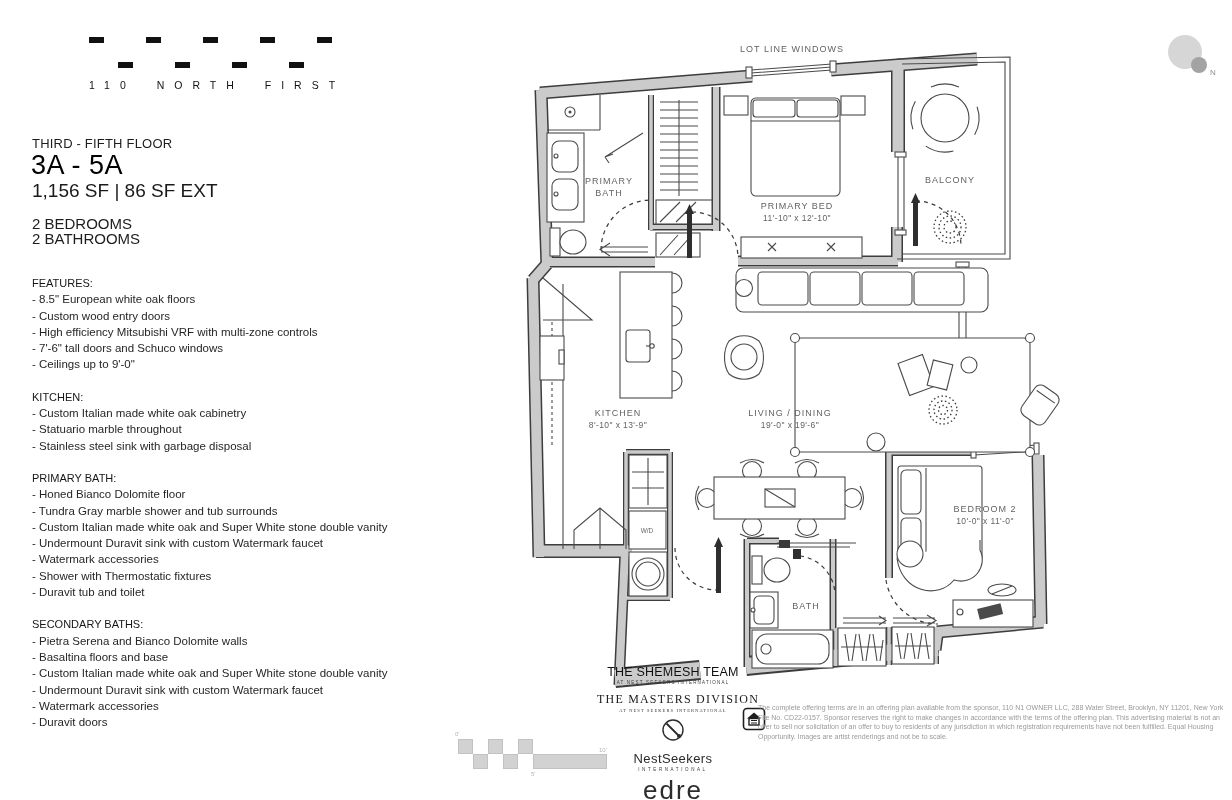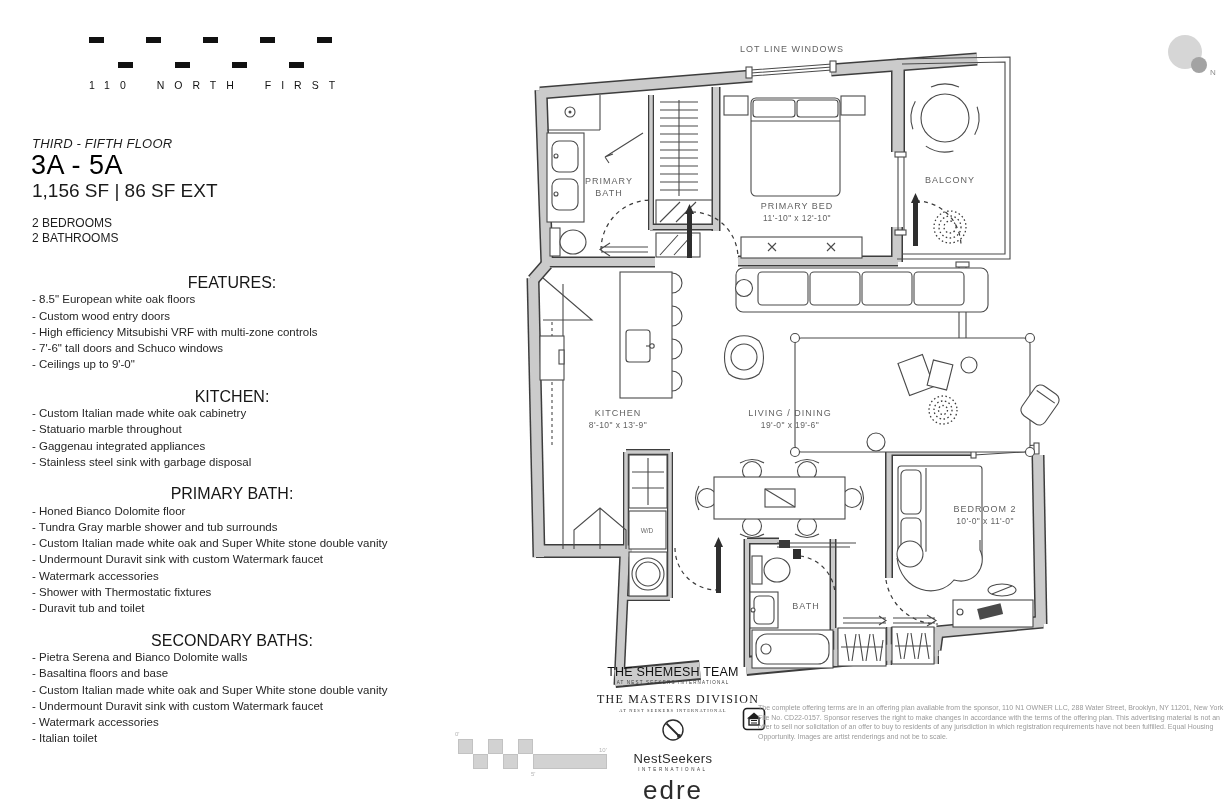--- a/index.html
+++ b/index.html
@@ -4,28 +4,28 @@
 <style>
   html,body{margin:0;padding:0;}
   body{
     width:1232px;height:800px;position:relative;overflow:hidden;
     background:#ffffff;font-family:"Liberation Sans",sans-serif;color:#222;
   }
   
   .dash{position:absolute;width:15px;height:6px;background:#111;}
   .wordmark{position:absolute;left:89px;top:79px;font-size:10.5px;letter-spacing:10px;word-spacing:8px;color:#111;font-weight:500;white-space:nowrap;}
   
-  .floor-range{position:absolute;left:32px;top:136px;font-size:13px;color:#1d1d1d;letter-spacing:.2px;font-style:italic;}
+  .floor-range{position:absolute;left:32px;top:136px;font-size:13px;color:#1d1d1d;letter-spacing:.2px;}
   .unit-numbers{position:absolute;left:31px;top:150px;font-size:27px;color:#000000;letter-spacing:.5px;}
   .unit-area{position:absolute;left:32px;top:180px;font-size:19px;color:#1a1a1a;}
-  .bedbath{position:absolute;left:32px;top:216px;font-size:12px;line-height:15px;color:#1d1d1d;}
+  .bedbath{position:absolute;left:32px;top:216px;font-size:15px;line-height:15px;color:#1d1d1d;}
   
   .sections{position:absolute;left:32px;top:275px;width:400px;}
   .sec{margin:0 0 16px 0;}
-  .sec-h{font-size:16px;line-height:16.3px;color:#161616;text-align:center;}
+  .sec-h{font-size:11px;line-height:16.3px;color:#161616;}
   .sec-i{font-size:11.5px;line-height:16.3px;color:#262626;}
   
   #plan{position:absolute;left:440px;top:30px;width:620px;height:680px;}
   .wd{stroke:#3d3d3d;fill:none;stroke-linecap:butt;}
   .wg{stroke:#cbcbcb;fill:none;stroke-linecap:butt;}
   .ln{stroke:#4a4a4a;stroke-width:1.1;fill:none;}
   .lf{stroke:#4a4a4a;stroke-width:1.1;fill:#ffffff;}
   .dash-ln{stroke:#3a3a3a;stroke-width:1.2;fill:none;stroke-dasharray:4 4;}
   .dots{stroke:#3a3a3a;stroke-width:1.3;fill:none;stroke-dasharray:1.5 2.5;}
   .rlbl{font-family:"Liberation Sans",sans-serif;font-size:9px;fill:#636363;letter-spacing:1px;text-anchor:middle;}
@@ -82,41 +82,40 @@
     <div class="sec-i">- 8.5" European white oak floors</div>
     <div class="sec-i">- Custom wood entry doors</div>
     <div class="sec-i">- High efficiency Mitsubishi VRF with multi-zone controls</div>
     <div class="sec-i">- 7'-6" tall doors and Schuco windows</div>
     <div class="sec-i">- Ceilings up to 9'-0"</div>
   </div>
   <div class="sec">
     <div class="sec-h">KITCHEN:</div>
     <div class="sec-i">- Custom Italian made white oak cabinetry</div>
     <div class="sec-i">- Statuario marble throughout</div>
-    <div class="sec-i">- Gaggenau integrated appliances</div>
     <div class="sec-i">- Stainless steel sink with garbage disposal</div>
   </div>
   <div class="sec">
     <div class="sec-h">PRIMARY BATH:</div>
     <div class="sec-i">- Honed Bianco Dolomite floor</div>
     <div class="sec-i">- Tundra Gray marble shower and tub surrounds</div>
     <div class="sec-i">- Custom Italian made white oak and Super White stone double vanity</div>
     <div class="sec-i">- Undermount Duravit sink with custom Watermark faucet</div>
     <div class="sec-i">- Watermark accessories</div>
     <div class="sec-i">- Shower with Thermostatic fixtures</div>
     <div class="sec-i">- Duravit tub and toilet</div>
   </div>
   <div class="sec">
     <div class="sec-h">SECONDARY BATHS:</div>
     <div class="sec-i">- Pietra Serena and Bianco Dolomite walls</div>
     <div class="sec-i">- Basaltina floors and base</div>
     <div class="sec-i">- Custom Italian made white oak and Super White stone double vanity</div>
     <div class="sec-i">- Undermount Duravit sink with custom Watermark faucet</div>
     <div class="sec-i">- Watermark accessories</div>
-    <div class="sec-i">- Italian toilet</div>
+    <div class="sec-i">- Duravit doors</div>
   </div>
 </div>
 
 <svg id="plan" viewBox="440 30 620 680" xmlns="http://www.w3.org/2000/svg">
 
   <g>
     <path class="wd" stroke-width="13" d="M540,93 L752,76"></path>
     <path class="wd" stroke-width="13" d="M831,70 L977,59"></path>
     <path class="wd" stroke-width="14" d="M898,65 L898,152"></path>
     <path class="wd" stroke-width="13" d="M541,90 L547,266"></path>

